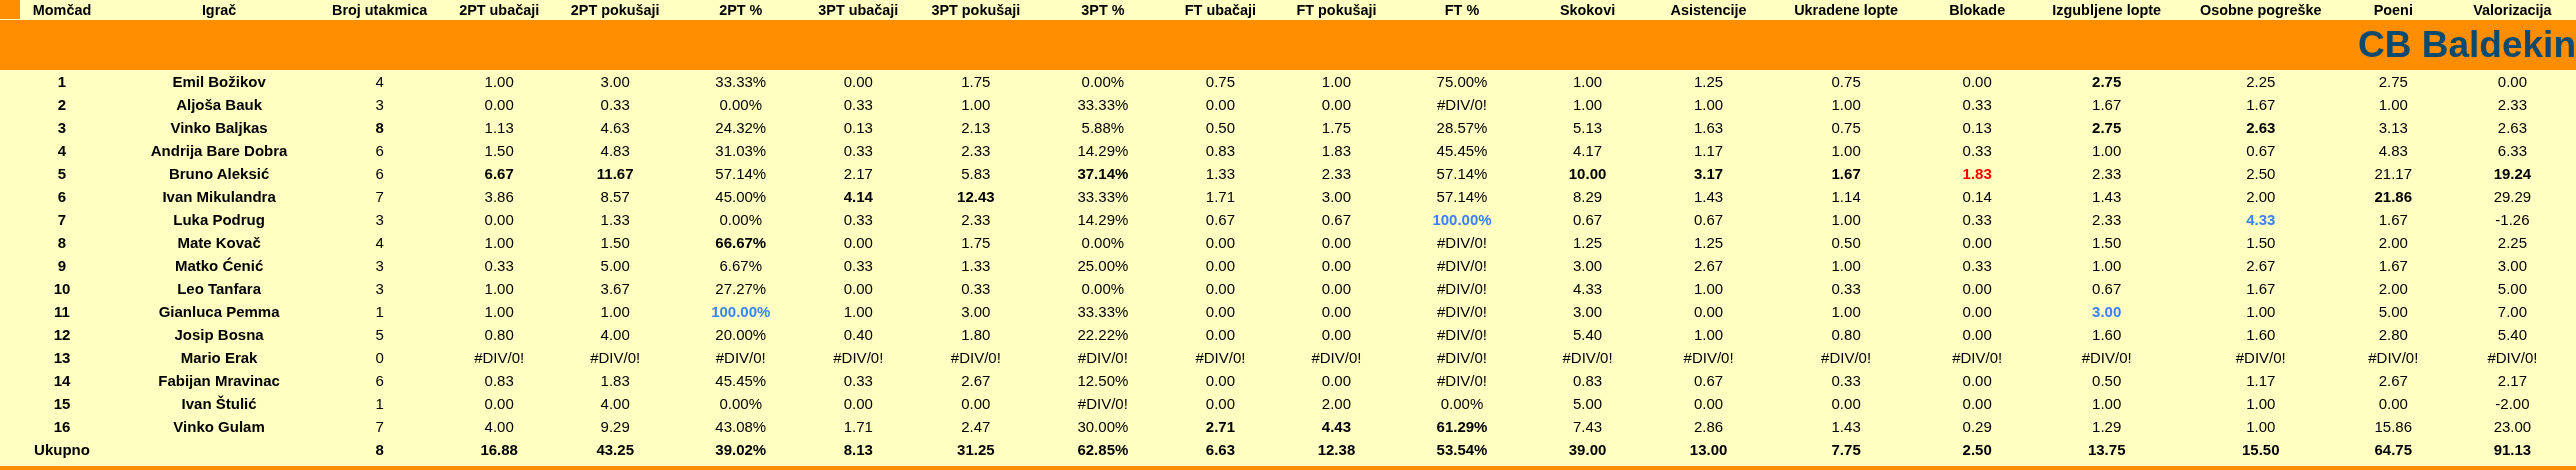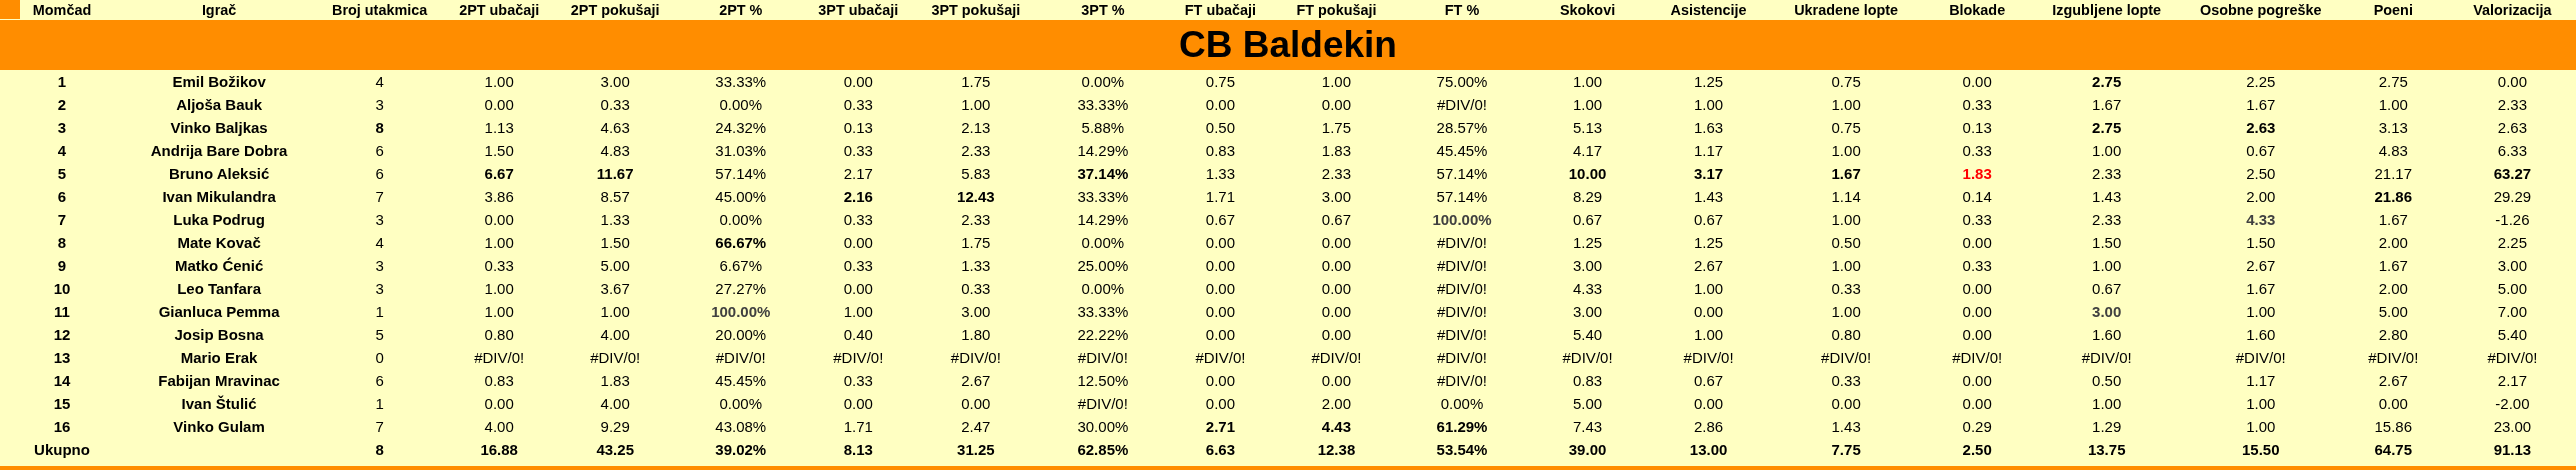--- a/index.html
+++ b/index.html
@@ -3,27 +3,27 @@
 <meta charset="utf-8">
 <style>
   html,body{margin:0;padding:0;}
   body{width:2576px;height:471px;background:#ffffff;font-family:"Liberation Sans","DejaVu Sans",sans-serif;}
   .sheet{position:relative;width:2576px;height:471px;background:#FFFFC2;overflow:hidden;}
   table{border-collapse:collapse;table-layout:fixed;width:2576px;}
   th,td{padding:0;text-align:center;vertical-align:middle;white-space:nowrap;overflow:hidden;font-size:15px;color:#000;}
   thead tr.header-row{height:19.6px;}
   thead tr.header-row th{font-size:14.4px;font-weight:bold;background:#FFFFC2;margin-left:26px;}
   tr.banner-row{height:50px;}
-  tr.banner-row td{background:#FF8D00;font-size:37px;font-weight:bold;color:#000000;}
+  tr.banner-row td{background:#FF8D00;font-size:37px;font-weight:bold;color:#0c4a6e;text-align:right;}
   tbody tr{height:23px;background:#FFFFC2;}
   tbody td:first-child, tbody td:nth-child(2){font-weight:bold;}
   tr.total td{font-weight:bold;margin-left:48px;}
   .bold{font-weight:bold;}
   .red{color:#FF0000;font-weight:bold;}
-  .blue{color:#404040;font-weight:bold;}
+  .blue{color:#3b82f6;font-weight:bold;}
   .corner{position:absolute;top:0;left:0;width:19.6px;height:19px;background:#FF8D00;}
   .bottom-strip{position:absolute;left:0;bottom:0;width:2576px;height:5.2px;background:#FF8D00;}
 </style>
 </head>
 <body>
 
 <div class="sheet">
   <table>
     <colgroup>
       <col style="width:124px">
@@ -176,30 +176,30 @@
           <td>1.33</td>
           <td>2.33</td>
           <td>57.14%</td>
           <td class="bold">10.00</td>
           <td class="bold">3.17</td>
           <td class="bold">1.67</td>
           <td class="red">1.83</td>
           <td>2.33</td>
           <td>2.50</td>
           <td>21.17</td>
-          <td class="bold">63.27</td>
+          <td class="bold">19.24</td>
         </tr>
         <tr>
           <td>6</td>
           <td>Ivan Mikulandra</td>
           <td>7</td>
           <td>3.86</td>
           <td>8.57</td>
           <td>45.00%</td>
-          <td class="bold">2.16</td>
+          <td class="bold">4.14</td>
           <td class="bold">12.43</td>
           <td>33.33%</td>
           <td>1.71</td>
           <td>3.00</td>
           <td>57.14%</td>
           <td>8.29</td>
           <td>1.43</td>
           <td>1.14</td>
           <td>0.14</td>
           <td>1.43</td>

